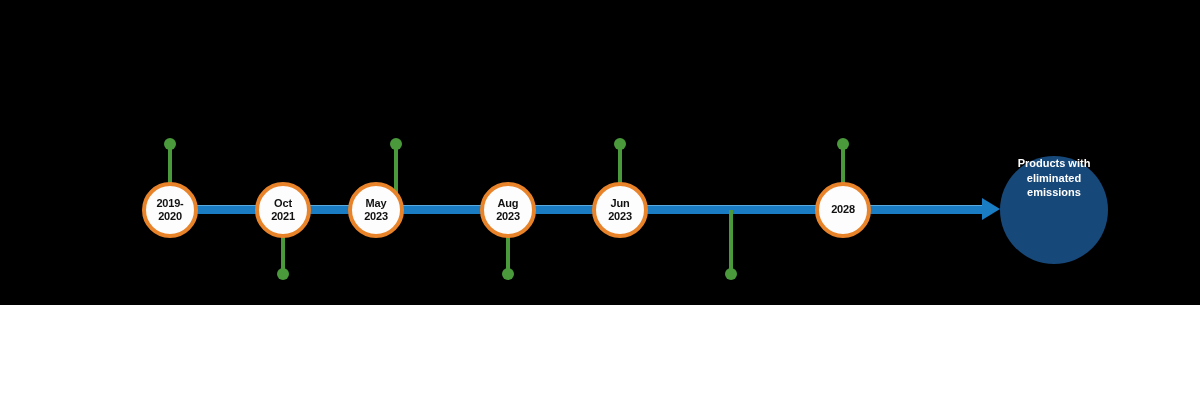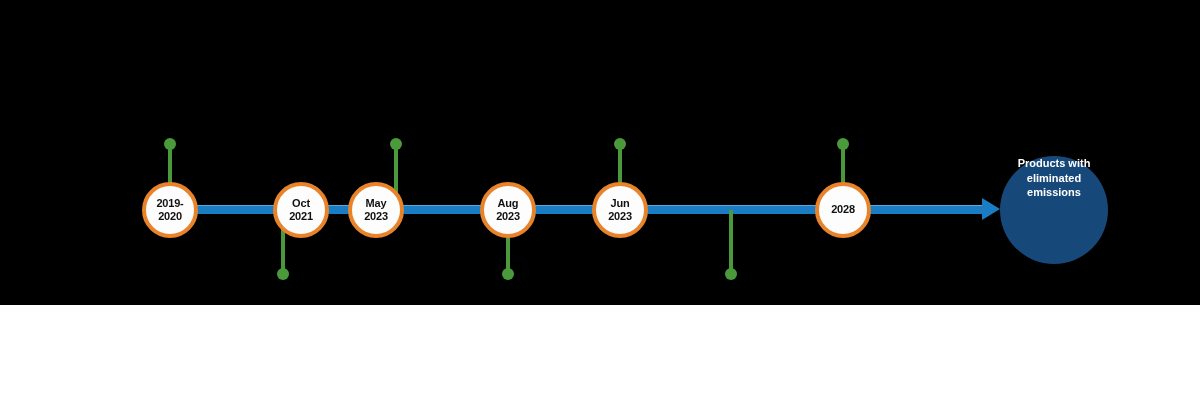--- a/index.html
+++ b/index.html
@@ -129,21 +129,21 @@
   </div>
   <div class="node" style="left:170px; top:210px">
     <span class="node-label">2019-
 2020</span>
   </div>
 
   <div class="pin down" style="left:283px">
     <div class="stem"></div>
     <div class="head"></div>
   </div>
-  <div class="node" style="left:301px; top:210px">
+  <div class="node" style="left:283px; top:210px">
     <span class="node-label">Oct
 2021</span>
   </div>
 
   <div class="pin up" style="left:396px">
     <div class="head"></div>
     <div class="stem"></div>
   </div>
   <div class="node" style="left:376px; top:210px">
     <span class="node-label">May

